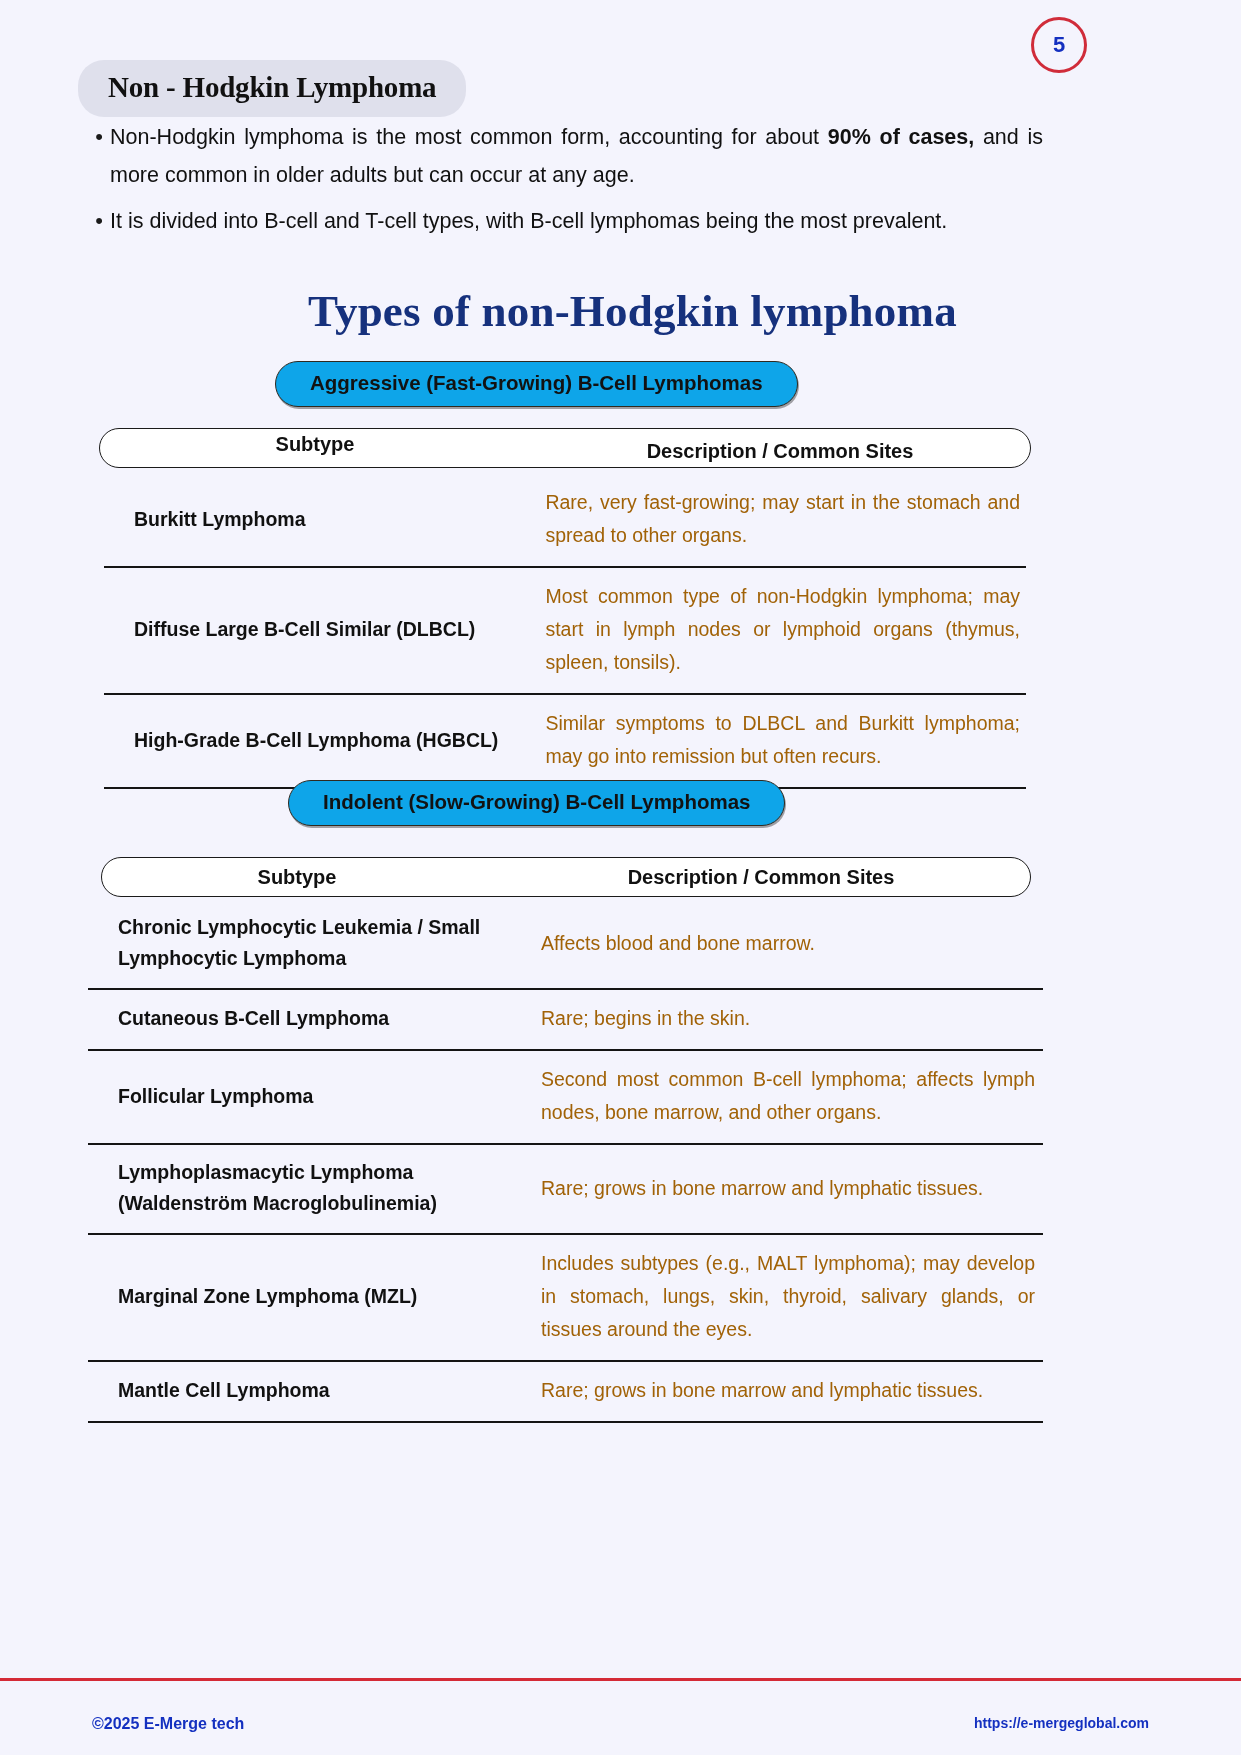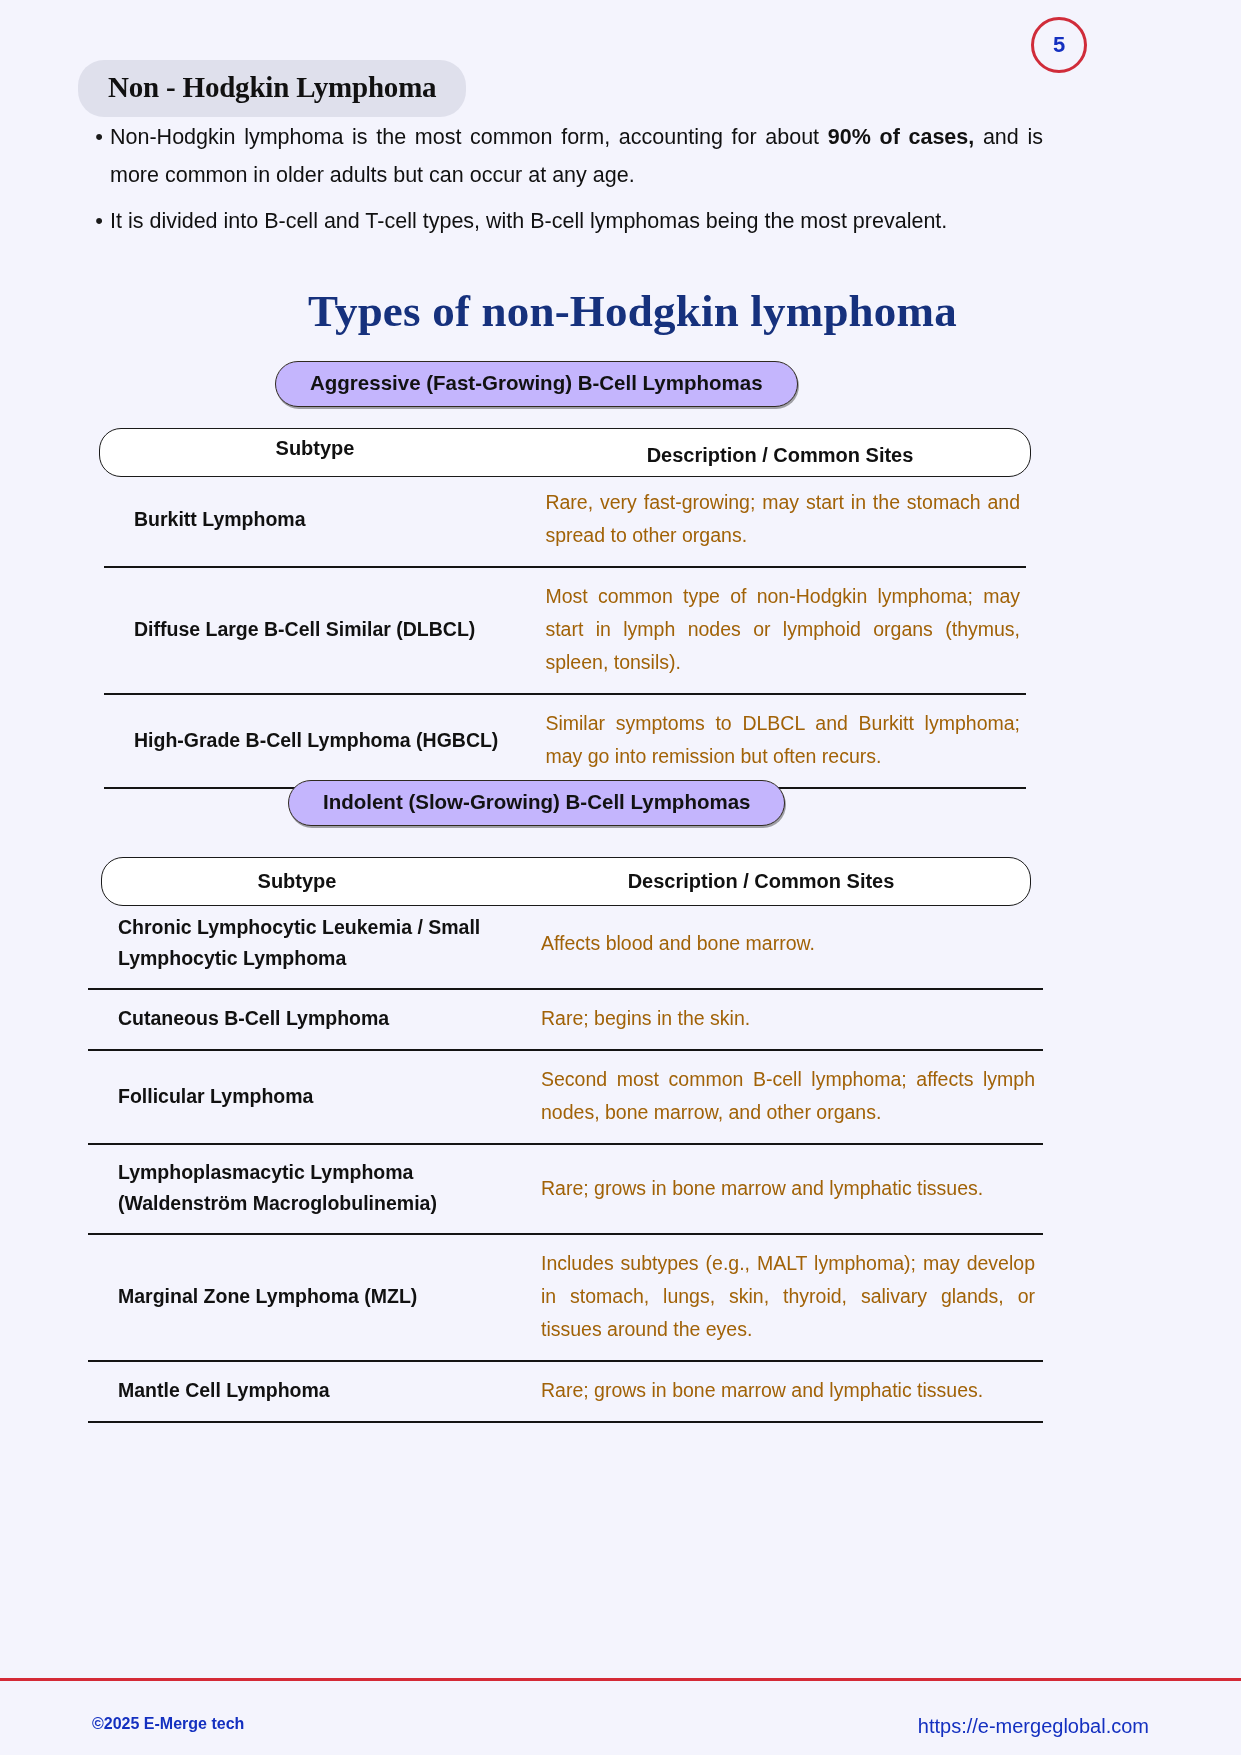--- a/index.html
+++ b/index.html
@@ -97,39 +97,39 @@
     font-family: "Liberation Serif", serif;
     font-size: 45px;
     font-weight: bold;
     color: #16317d;
     letter-spacing: 0.2px;
   }
 
   
   .section-pill {
     position: absolute;
-    background: #c4b5fd;
+    background: #0ea5e9;
     border: 1.6px solid #2f2a20;
     border-radius: 24px;
     padding: 9px 34px 11px 34px;
     box-shadow: 1px 2px 0 rgba(0,0,0,0.35);
   }
   .section-pill span {
     font-size: 20.5px;
     font-weight: bold;
     color: #121212;
     white-space: nowrap;
   }
   #pill-aggressive { top: 361px; left: 275px; }
   #pill-indolent   { top: 780px; left: 288px; }
 
   
   .thead-pill {
     position: absolute;
-    height: 49px;
+    height: 40px;
     background: #ffffff;
     border: 1.8px solid #1a1a1a;
     border-radius: 22px;
     display: flex;
     align-items: center;
   }
   .thead-col-sub {
     width: 430px;
     text-align: center;
     font-size: 20px;
@@ -203,22 +203,22 @@
     top: 1715px;
     left: 92px;
     font-size: 16px;
     font-weight: bold;
     color: #1430c0;
   }
   .footer-right {
     position: absolute;
     top: 1715px;
     right: 92px;
-    font-size: 20px;
-    font-weight: normal;
+    font-size: 14px;
+    font-weight: bold;
     color: #1430c0;
   }
 </style>
 </head>
 <body>
 
 <div class="page">
 
   <div class="page-badge">
     <span>5</span>

